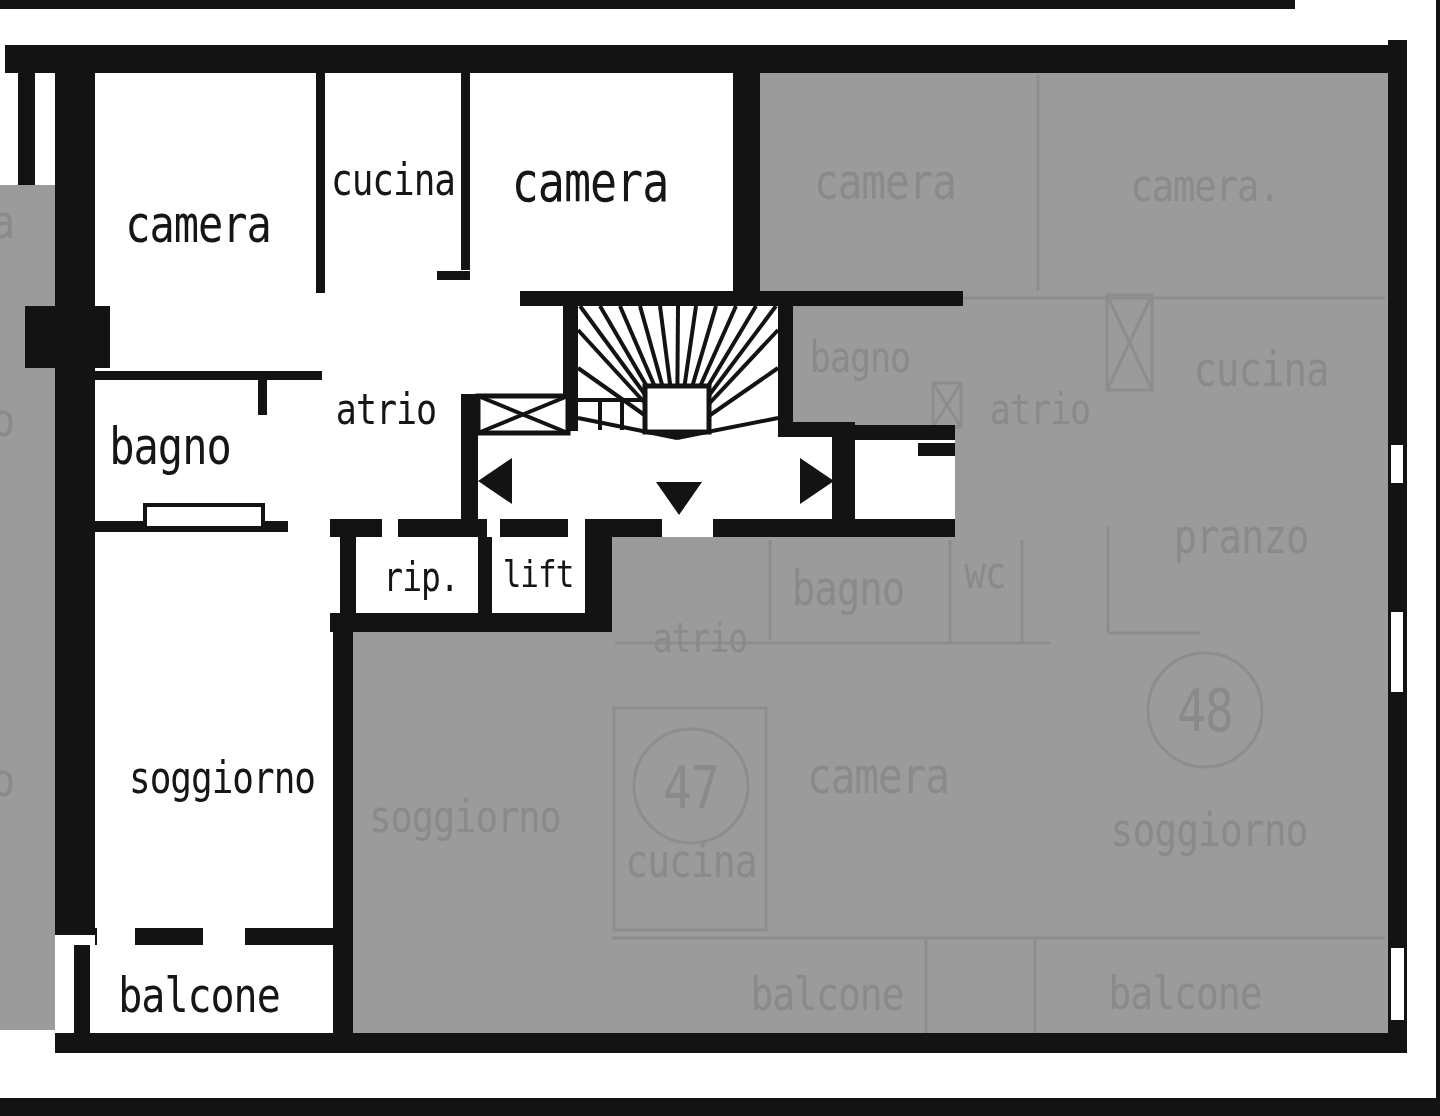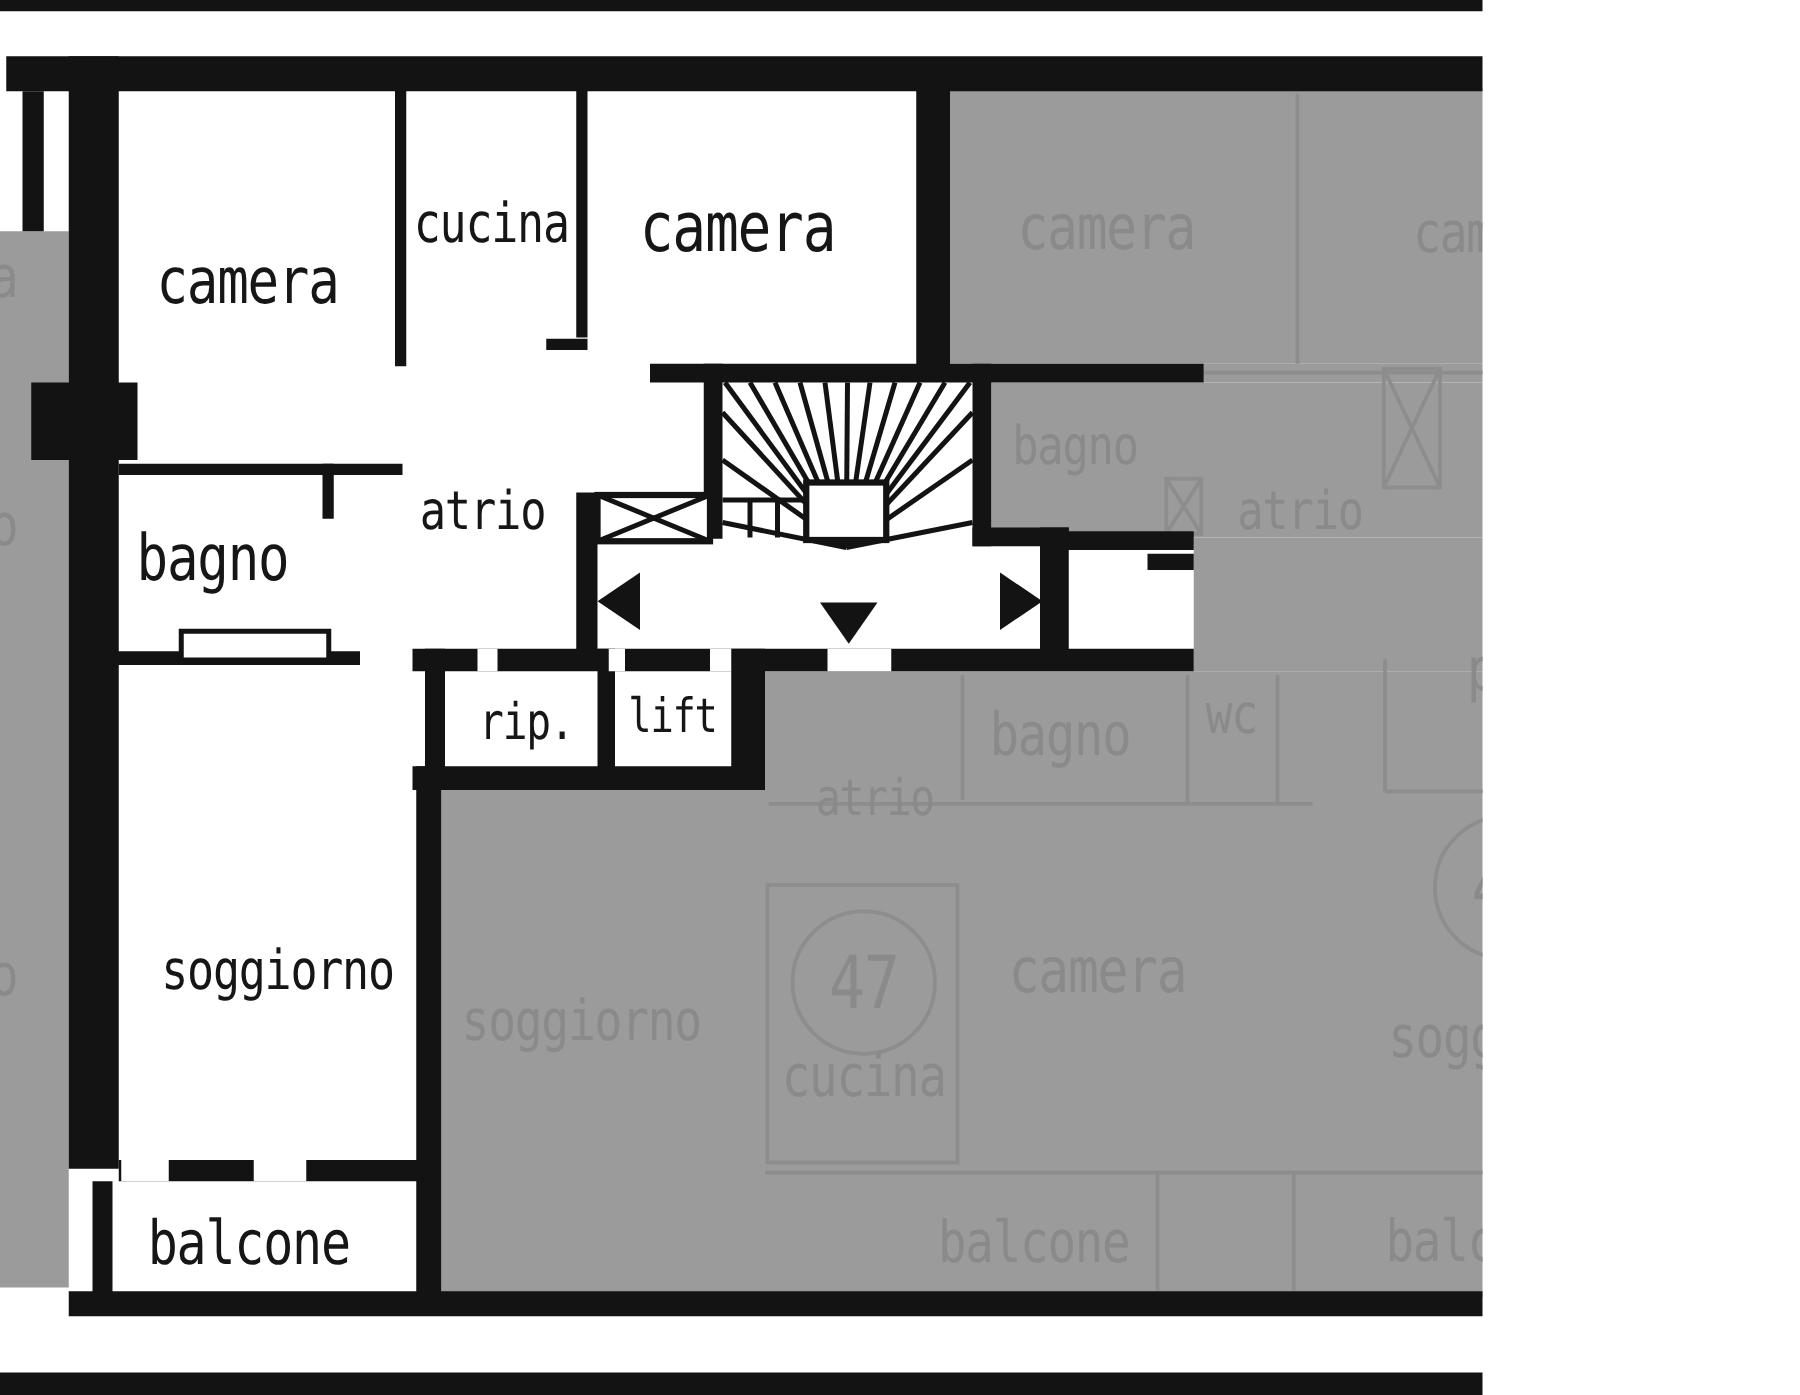--- a/index.html
+++ b/index.html
@@ -1,18 +1,18 @@
 <!DOCTYPE html>
 <html><head>
 <meta charset="utf-8">
 <style>
   html,body{margin:0;padding:0;background:#ffffff;}
   #plan{
     position:relative;
-    width:1186px;height:1116px;
+    width:1440px;height:1116px;
     background:#ffffff;
     overflow:hidden;
     font-family:"DejaVu Sans Mono", monospace;
   }
   .wall{position:absolute;background:#131313;}
   .mask{position:absolute;background:#9b9b9b;}
   .gap{position:absolute;background:#ffffff;}
   .white{position:absolute;background:#ffffff;}
   .lbl{
     position:absolute;

